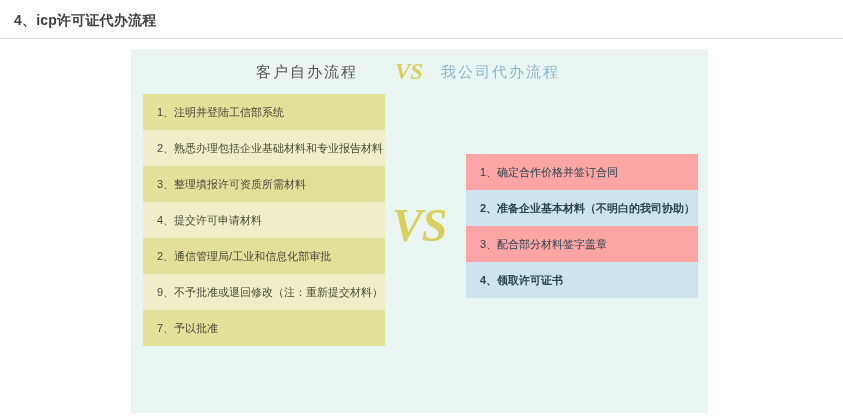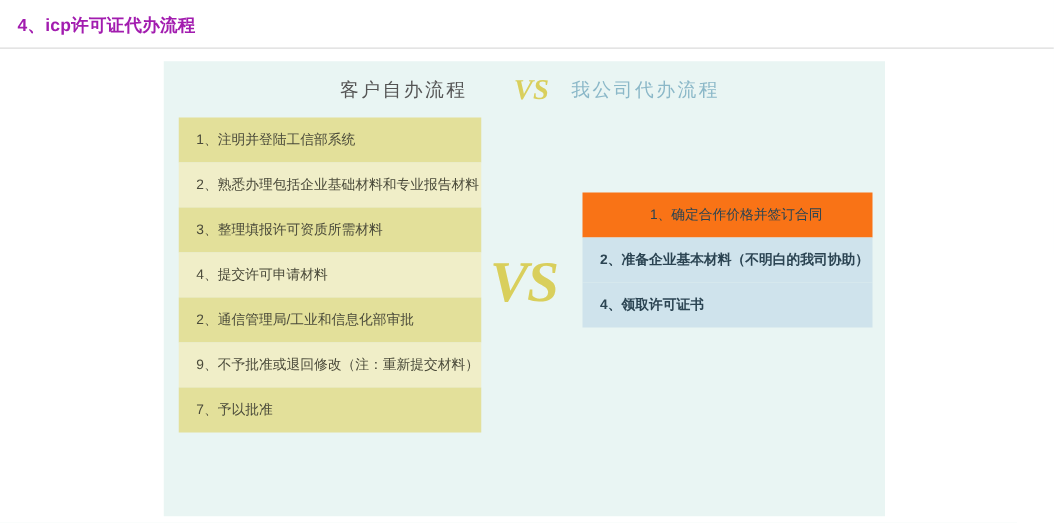--- a/index.html
+++ b/index.html
@@ -16,21 +16,21 @@
     overflow: hidden;
   }
 
   
   .page-title {
     position: absolute;
     left: 14px;
     top: 12px;
     font-size: 14px;
     font-weight: bold;
-    color: #a21caf;
+    color: #404040;
     letter-spacing: 0.2px;
   }
   .title-rule {
     position: absolute;
     left: 0;
     top: 38px;
     width: 843px;
     height: 1px;
     background: #dcdcdc;
   }
@@ -41,21 +41,21 @@
     left: 131px;
     top: 49px;
     width: 577px;
     height: 364px;
     background: #e9f5f3;
   }
 
   
   .head-row {
     position: absolute;
-    left: 16px;
+    left: 0;
     top: 10px;
     width: 577px;
     height: 32px;
     padding-left: 36px;
   }
   .head-left {
     position: absolute;
     left: 125px;
     top: 4px;
     font-size: 15px;
@@ -126,21 +126,21 @@
   .col-right .step {
     height: 36px;
     line-height: 36px;
     padding-left: 14px;
     font-size: 11px;
     color: #2b4452;
     box-sizing: border-box;
     white-space: nowrap;
     overflow: hidden;
   }
-  .col-right .step.odd  { background: #f97316; text-align: center; }
+  .col-right .step.odd  { background: #fca5a5; }
   .col-right .step.even { background: #cfe3ec; font-weight: bold; }
 </style>
 </head>
 <body>
 
 <div class="page-title">4、icp许可证代办流程</div>
 <div class="title-rule"></div>
 
 <div class="diagram-panel">
 
@@ -158,16 +158,17 @@
     <div class="step odd">2、通信管理局/工业和信息化部审批</div>
     <div class="step even">9、不予批准或退回修改（注：重新提交材料）</div>
     <div class="step odd">7、予以批准</div>
   </div>
 
   <div class="big-vs">VS</div>
 
   <div class="col-right">
     <div class="step odd">1、确定合作价格并签订合同</div>
     <div class="step even">2、准备企业基本材料（不明白的我司协助）</div>
+    <div class="step odd">3、配合部分材料签字盖章</div>
     <div class="step even">4、领取许可证书</div>
   </div>
 
 </div>
 
 </body></html>

